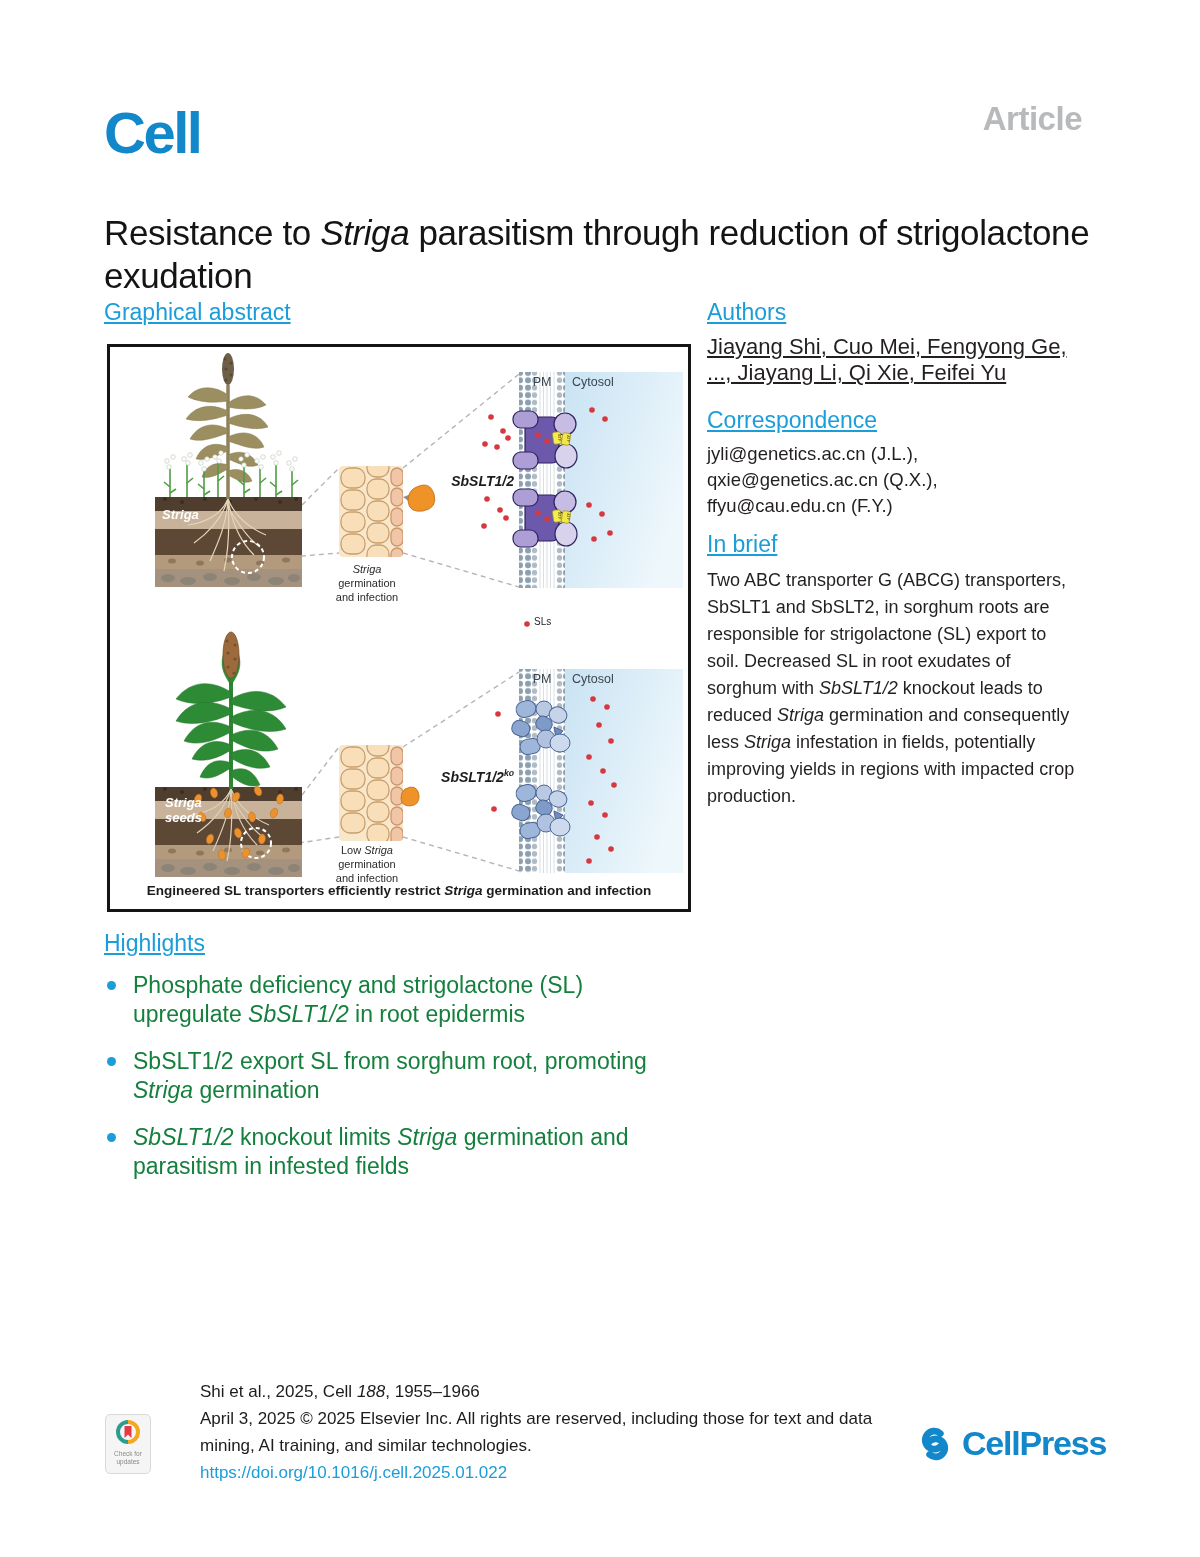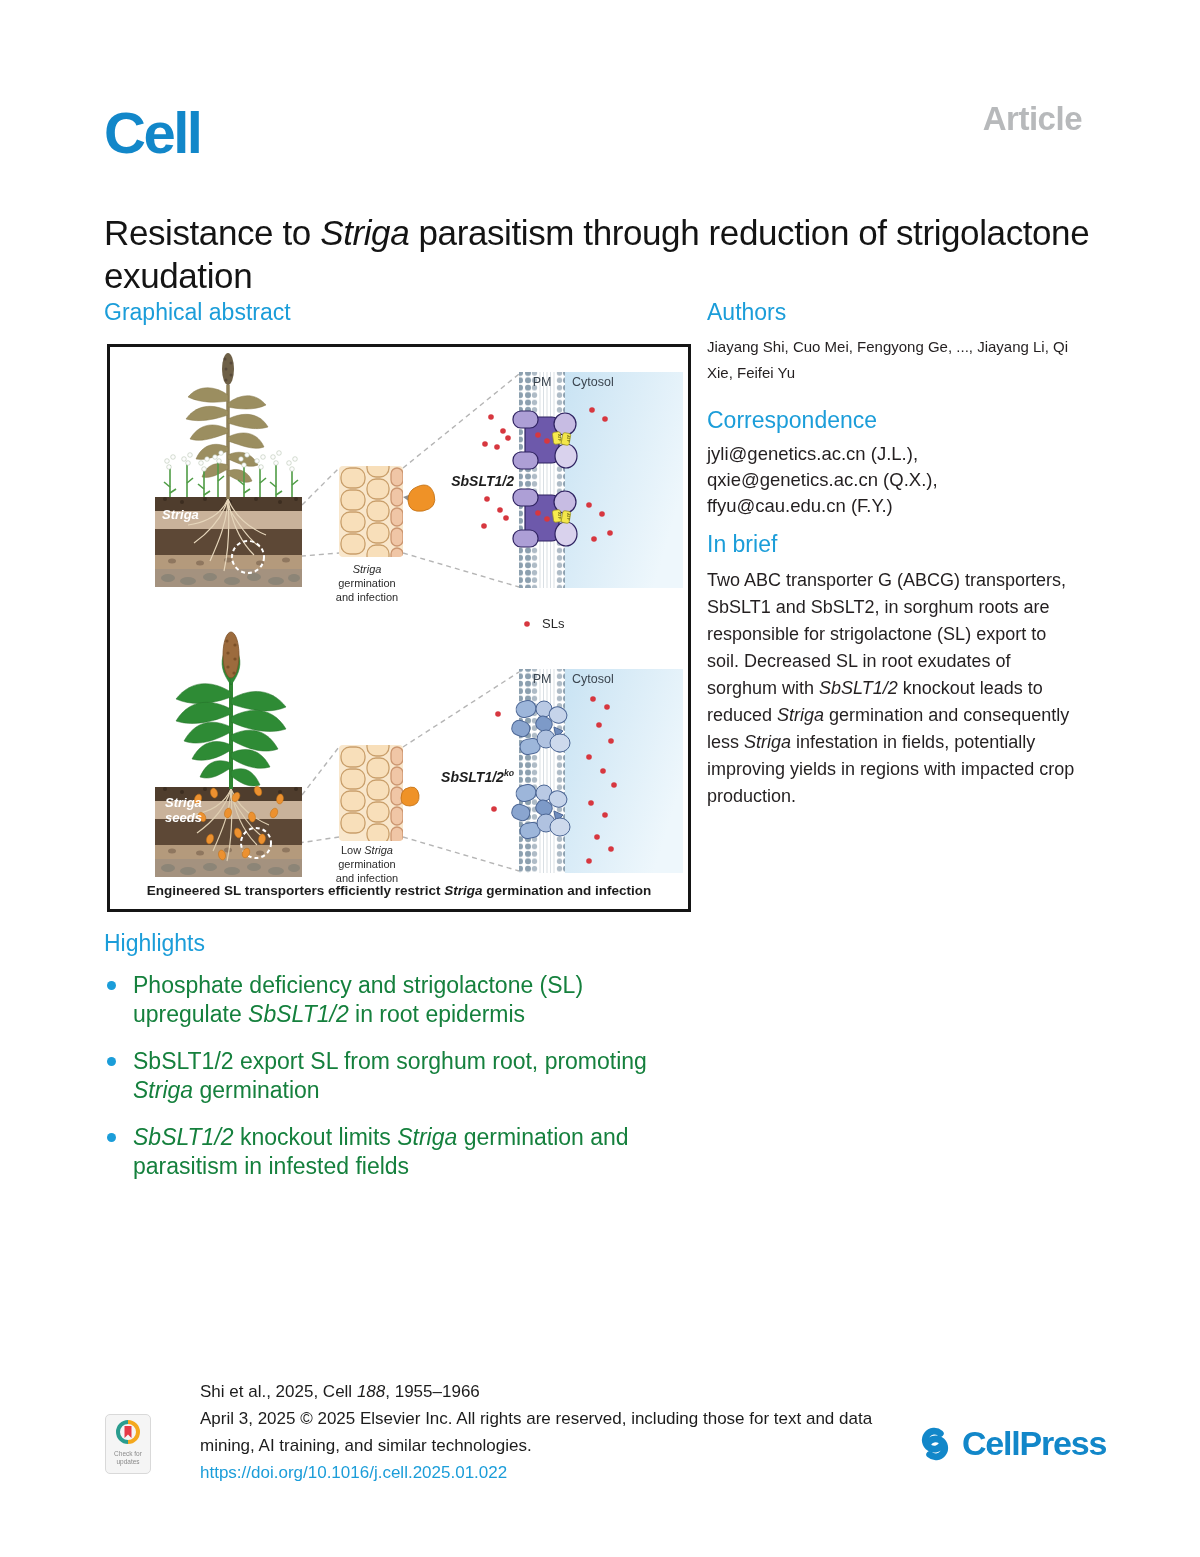--- a/index.html
+++ b/index.html
@@ -8,38 +8,38 @@
   sup{font-size:.62em;}
 
   
   .journal-logo{position:absolute;left:104px;top:104px;font-size:58px;font-weight:bold;
         letter-spacing:-2.5px;color:#1287c9;line-height:1;}
   .article-label{position:absolute;right:118px;top:100px;font-size:33px;font-weight:bold;
         color:#b7b9bb;letter-spacing:-.5px;}
   .page-title{position:absolute;left:104px;top:188px;width:1010px;font-size:35px;font-weight:normal;
         line-height:43px;letter-spacing:-.4px;color:#141414;}
 
-  .sec-heading{font-size:23px;font-weight:400;color:#1b9dd9;margin:0;line-height:26px;}
+  .sec-heading{font-size:23px;font-weight:400;color:#1b9dd9;margin:0;line-height:26px;text-decoration:underline;}
 
   
   .ga-heading{position:absolute;left:104px;top:299px;}
   .figure{position:absolute;left:107px;top:344px;width:584px;height:568px;border:3px solid #151515;
         box-sizing:border-box;background:#fff;}
   .figure svg{position:absolute;left:0;top:0;}
   .fig-label{position:absolute;color:#262626;}
   .lab-mem{font-size:12.5px;color:#3b454f;}
   .lab-white{color:#ffffff;font-weight:bold;font-style:italic;font-size:13px;line-height:15px;}
   .lab-small{font-size:11px;line-height:14px;text-align:center;color:#2b2b2b;}
   .lab-gene{font-size:14px;font-weight:bold;font-style:italic;text-align:right;color:#1c1c1c;}
   .fig-caption{position:absolute;left:8px;right:8px;top:536px;text-align:center;
         font-size:13.5px;font-weight:bold;color:#1c1c1c;}
 
   
   .right-col{position:absolute;left:707px;top:299px;width:390px;}
-  .authors-text{margin-top:9px;font-size:15px;line-height:26px;color:#231f20;}
+  .authors-text{margin-top:9px;font-size:22px;line-height:26px;color:#231f20;text-decoration:underline;}
   .corr-heading{margin-top:21px;}
   .corr-lines{margin-top:8px;font-size:18.5px;line-height:26px;color:#231f20;}
   .inbrief-heading{margin-top:12px;}
   .inbrief-text{margin-top:10px;width:372px;font-size:18px;line-height:27px;color:#231f20;}
 
   
   .highlights{position:absolute;left:104px;top:930px;width:562px;}
   .highlights ul{list-style:none;margin:15px 0 0;padding:0;}
   .highlights li{position:relative;padding-left:29px;margin-bottom:18px;
         font-size:23px;line-height:29px;color:#15803d;}
@@ -465,21 +465,21 @@
     <div class="fig-label lab-small" style="left:205px;top:496px;width:104px;"><span>Low </span><span style="font-style: italic;">Striga</span><br><span>germination</span><br><span>and infection</span></div>
 
     <div class="fig-label lab-mem" style="left:414px;top:28px;width:36px;text-align:center;">PM</div>
     <div class="fig-label lab-mem" style="left:462px;top:28px;">Cytosol</div>
     <div class="fig-label lab-mem" style="left:414px;top:325px;width:36px;text-align:center;">PM</div>
     <div class="fig-label lab-mem" style="left:462px;top:325px;">Cytosol</div>
 
     <div class="fig-label lab-gene" style="left:320px;top:126px;width:84px;"><span style="font-style: italic;">SbSLT1/2</span></div>
     <div class="fig-label lab-gene" style="left:312px;top:421px;width:92px;"><span style="font-style: italic;">SbSLT1/2</span><sup style="font-style: italic;">ko</sup></div>
 
-    <div class="fig-label" style="left:424px;top:269px;font-size:13px;margin-left:8px;">SLs</div>
+    <div class="fig-label" style="left:424px;top:269px;font-size:10px;">SLs</div>
 
     <div class="fig-caption"><span>Engineered SL transporters efficiently restrict </span><span style="font-style: italic;">Striga</span><span> germination and infection</span></div>
   </div>
 
   <div class="right-col">
     <h2 class="sec-heading">Authors</h2>
     <div class="authors-text">Jiayang Shi, Cuo Mei, Fengyong Ge, ..., Jiayang Li, Qi Xie, Feifei Yu</div>
 
     <h2 class="sec-heading corr-heading">Correspondence</h2>
     <div class="corr-lines">

